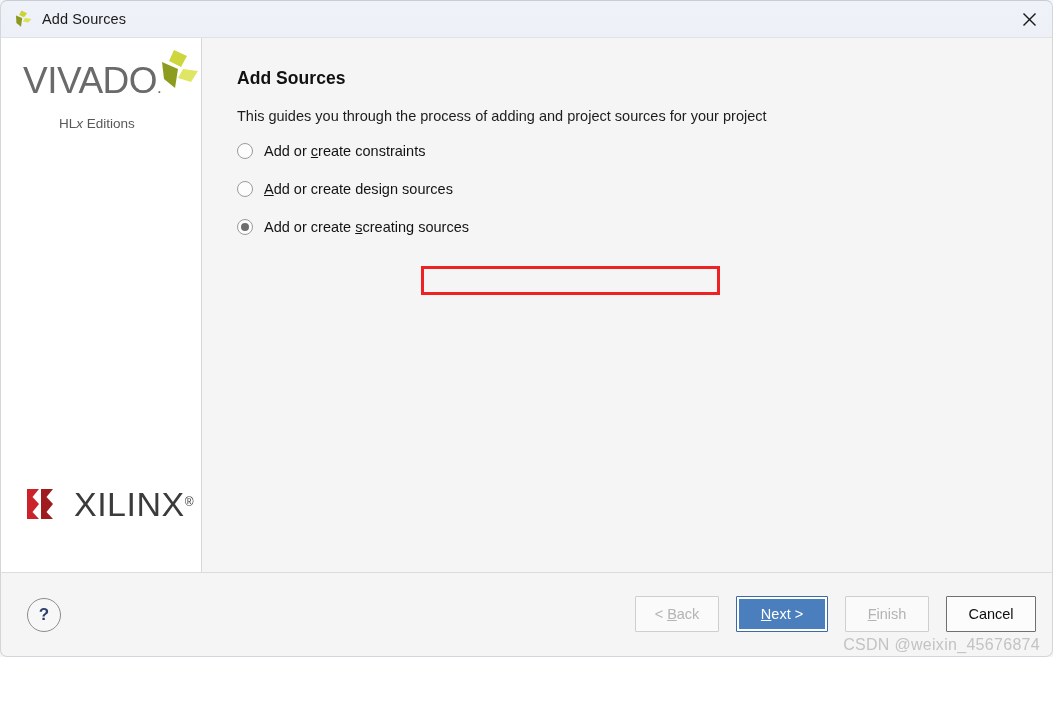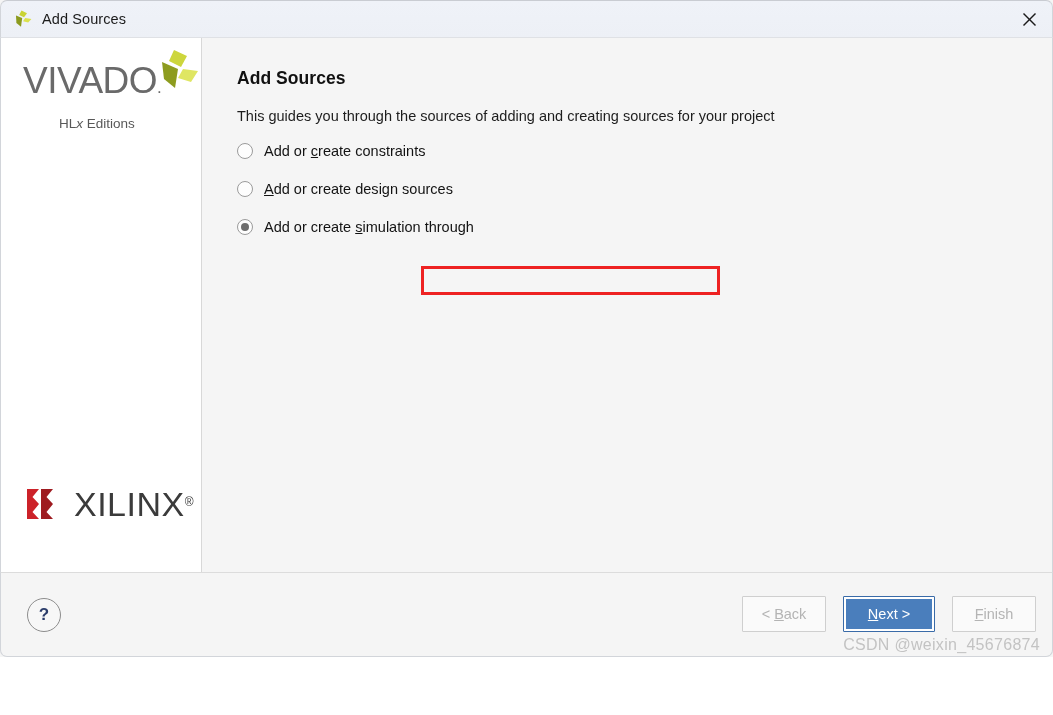--- a/index.html
+++ b/index.html
@@ -343,37 +343,37 @@
           </svg>
         </div>
         <div class="xilinx-word"><span>XILINX</span><span class="reg">®</span></div>
       </div>
 
     </div>
 
     <div class="main">
 
       <div class="page-title">Add Sources</div>
-      <div class="page-subtitle">This guides you through the sources of adding and creating sources for your project</div>
+      <div class="page-subtitle">This guides you through the process of adding and project sources for your project</div>
 
       <div class="radio-group">
 
         <div class="radio-row">
           <span class="radio-mark"></span>
           <span class="radio-label"><span>Add or </span><u>c</u><span>reate constraints</span></span>
         </div>
 
         <div class="radio-row">
           <span class="radio-mark"></span>
           <span class="radio-label"><span></span><u>A</u><span>dd or create design sources</span></span>
         </div>
 
         <div class="radio-row selected">
           <span class="radio-mark"></span>
-          <span class="radio-label"><span>Add or create </span><u>s</u><span>imulation through</span></span>
+          <span class="radio-label"><span>Add or create </span><u>s</u><span>creating sources</span></span>
         </div>
 
       </div>
 
       <div class="annot-box"></div>
 
     </div>
   </div>
 
   <div class="footer">
@@ -389,19 +389,22 @@
       </div>
 
       <div class="btn primary">
         <span><span></span><u>N</u><span>ext &gt;</span></span>
       </div>
 
       <div class="btn disabled">
         <span><span></span><u>F</u><span>inish</span></span>
       </div>
 
+      <div class="btn normal">
+        <span><span>Cancel</span><u></u><span></span></span>
+      </div>
 
     </div>
 
     <div class="watermark">CSDN @weixin_45676874</div>
   </div>
 
 </div>
 
 </body></html>

